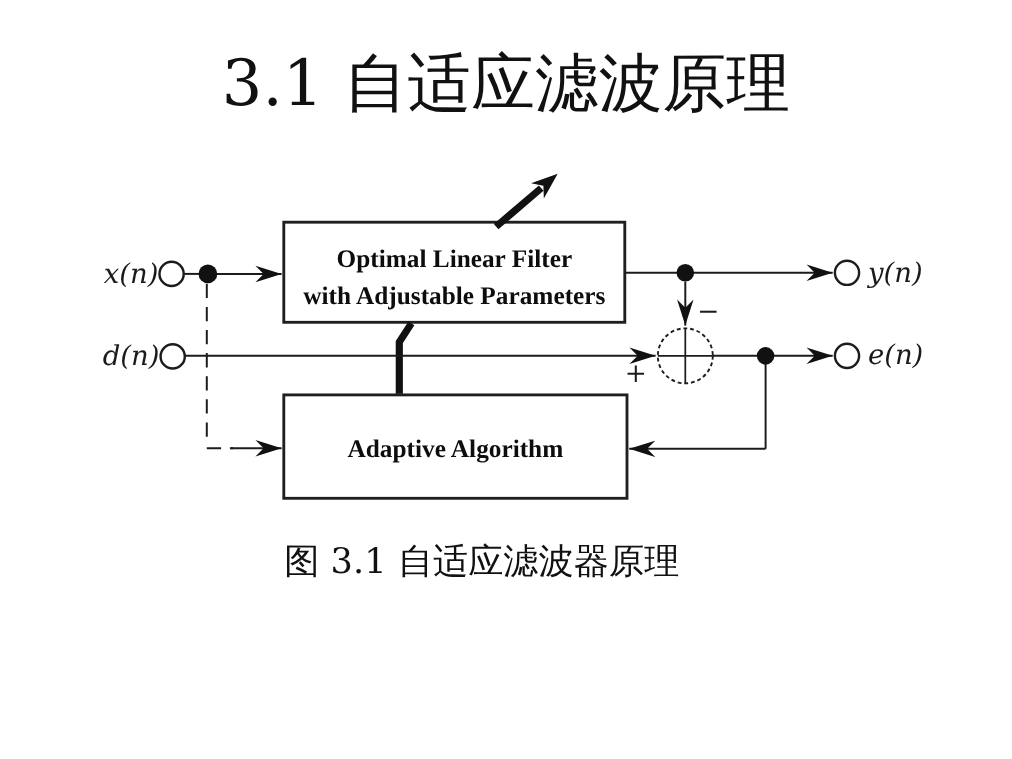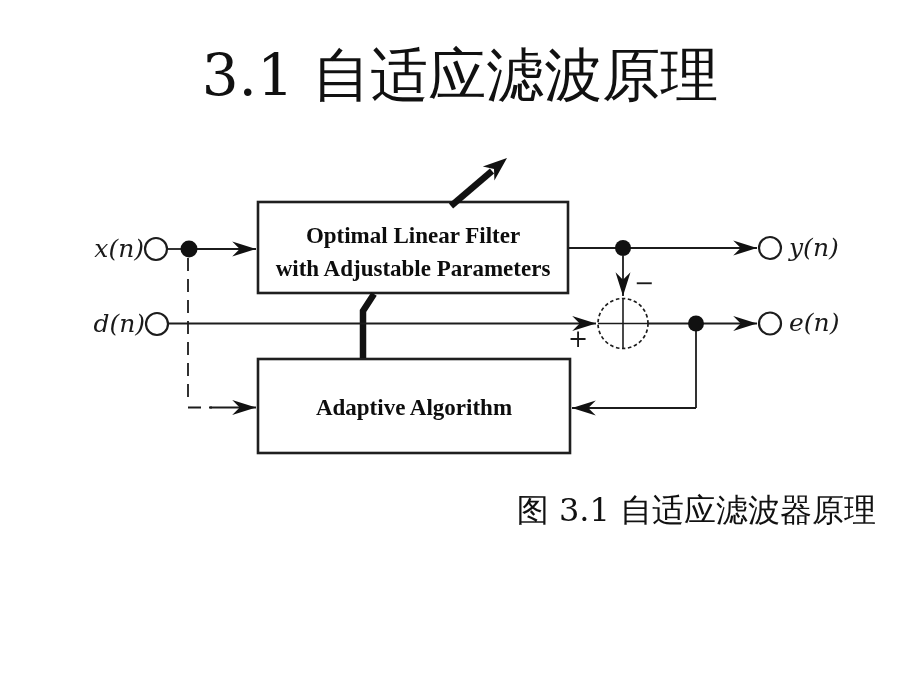--- a/index.html
+++ b/index.html
@@ -1,20 +1,20 @@
 <!DOCTYPE html>
 <html><head>
 <meta charset="utf-8">
 <style>
   html,body{margin:0;padding:0;background:#fff;}
   .slide{position:relative;width:920px;height:690px;background:#ffffff;overflow:hidden;
          font-family:"DejaVu Serif","Liberation Serif",serif;color:#111;}
   .title{position:absolute;top:44px;left:0;width:920px;margin:0;text-align:center;
          font-size:58px;line-height:62px;font-weight:normal;white-space:nowrap;}
-  .caption{position:absolute;top:491px;left:0;width:876px;text-align:right;
+  .caption{position:absolute;top:491px;left:0;width:876px;text-align:center;
          font-size:32px;line-height:38px;}
   svg.diagram{position:absolute;top:0;left:0;}
   .bx{fill:#ffffff;stroke:#1f1f1f;stroke-width:2.6;}
   .ln{stroke:#1c1c1c;stroke-width:1.8;fill:none;}
   .dash{stroke-dasharray:13 8;}
   .term{fill:#ffffff;stroke:#1c1c1c;stroke-width:2.2;}
   .dot{fill:#111;stroke:none;}
   .thick{stroke:#111;stroke-width:6.5;fill:none;}
   .head{fill:#111;stroke:none;}
   .sum{fill:none;stroke:#1c1c1c;stroke-width:1.7;stroke-dasharray:3.5 2.6;}

